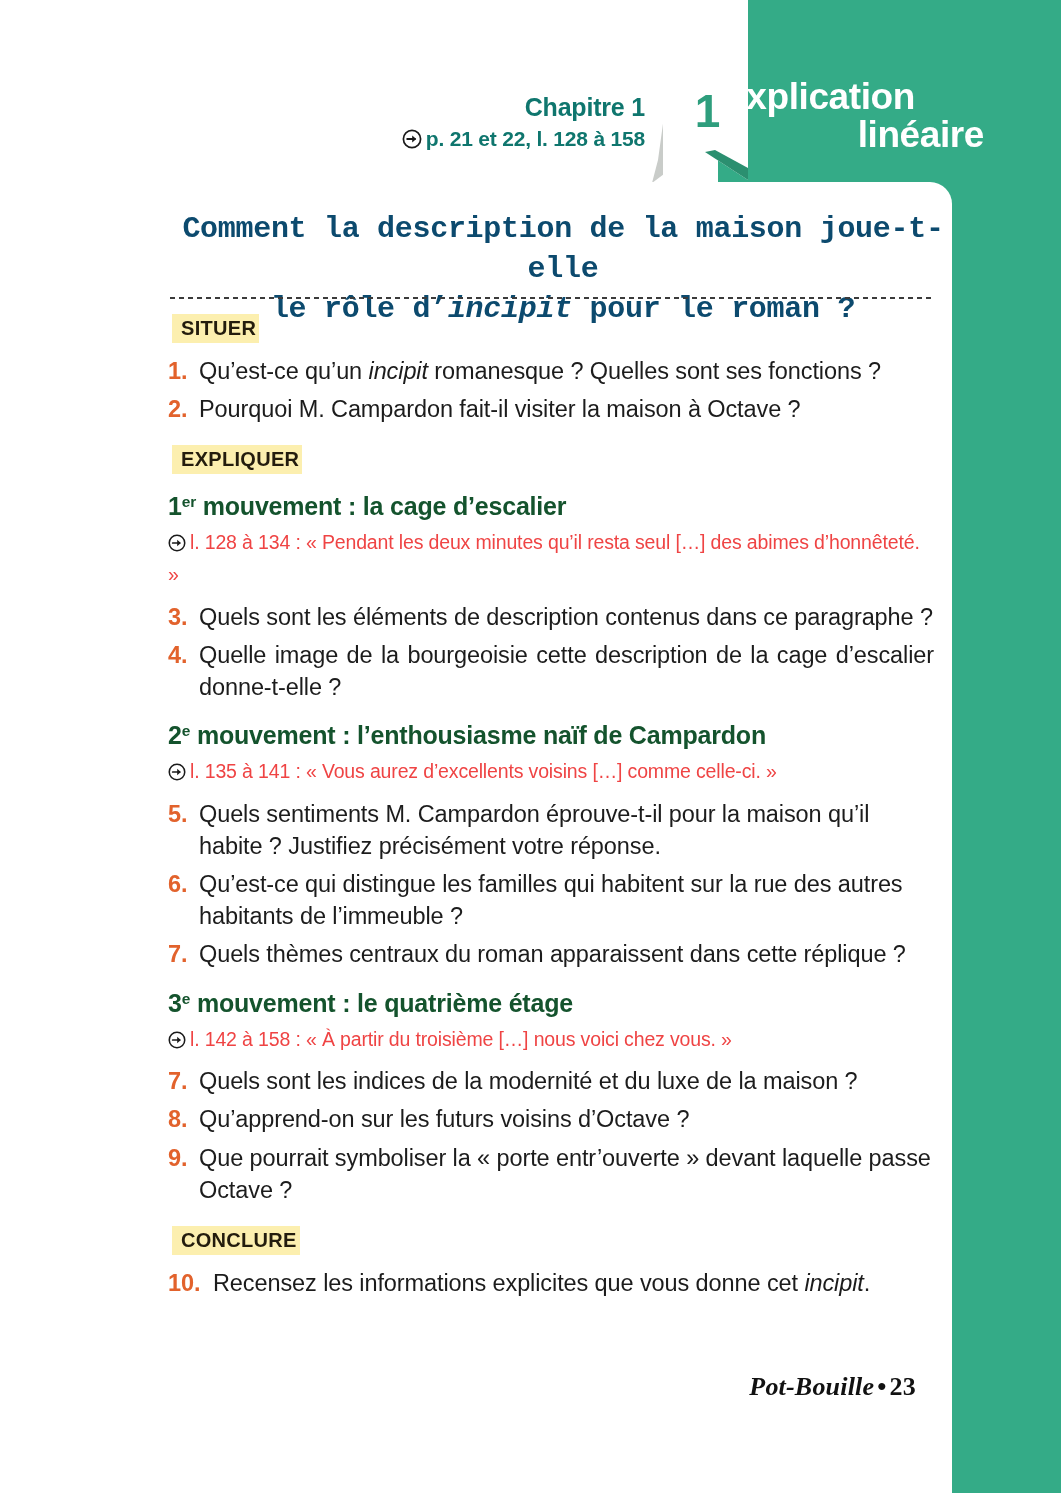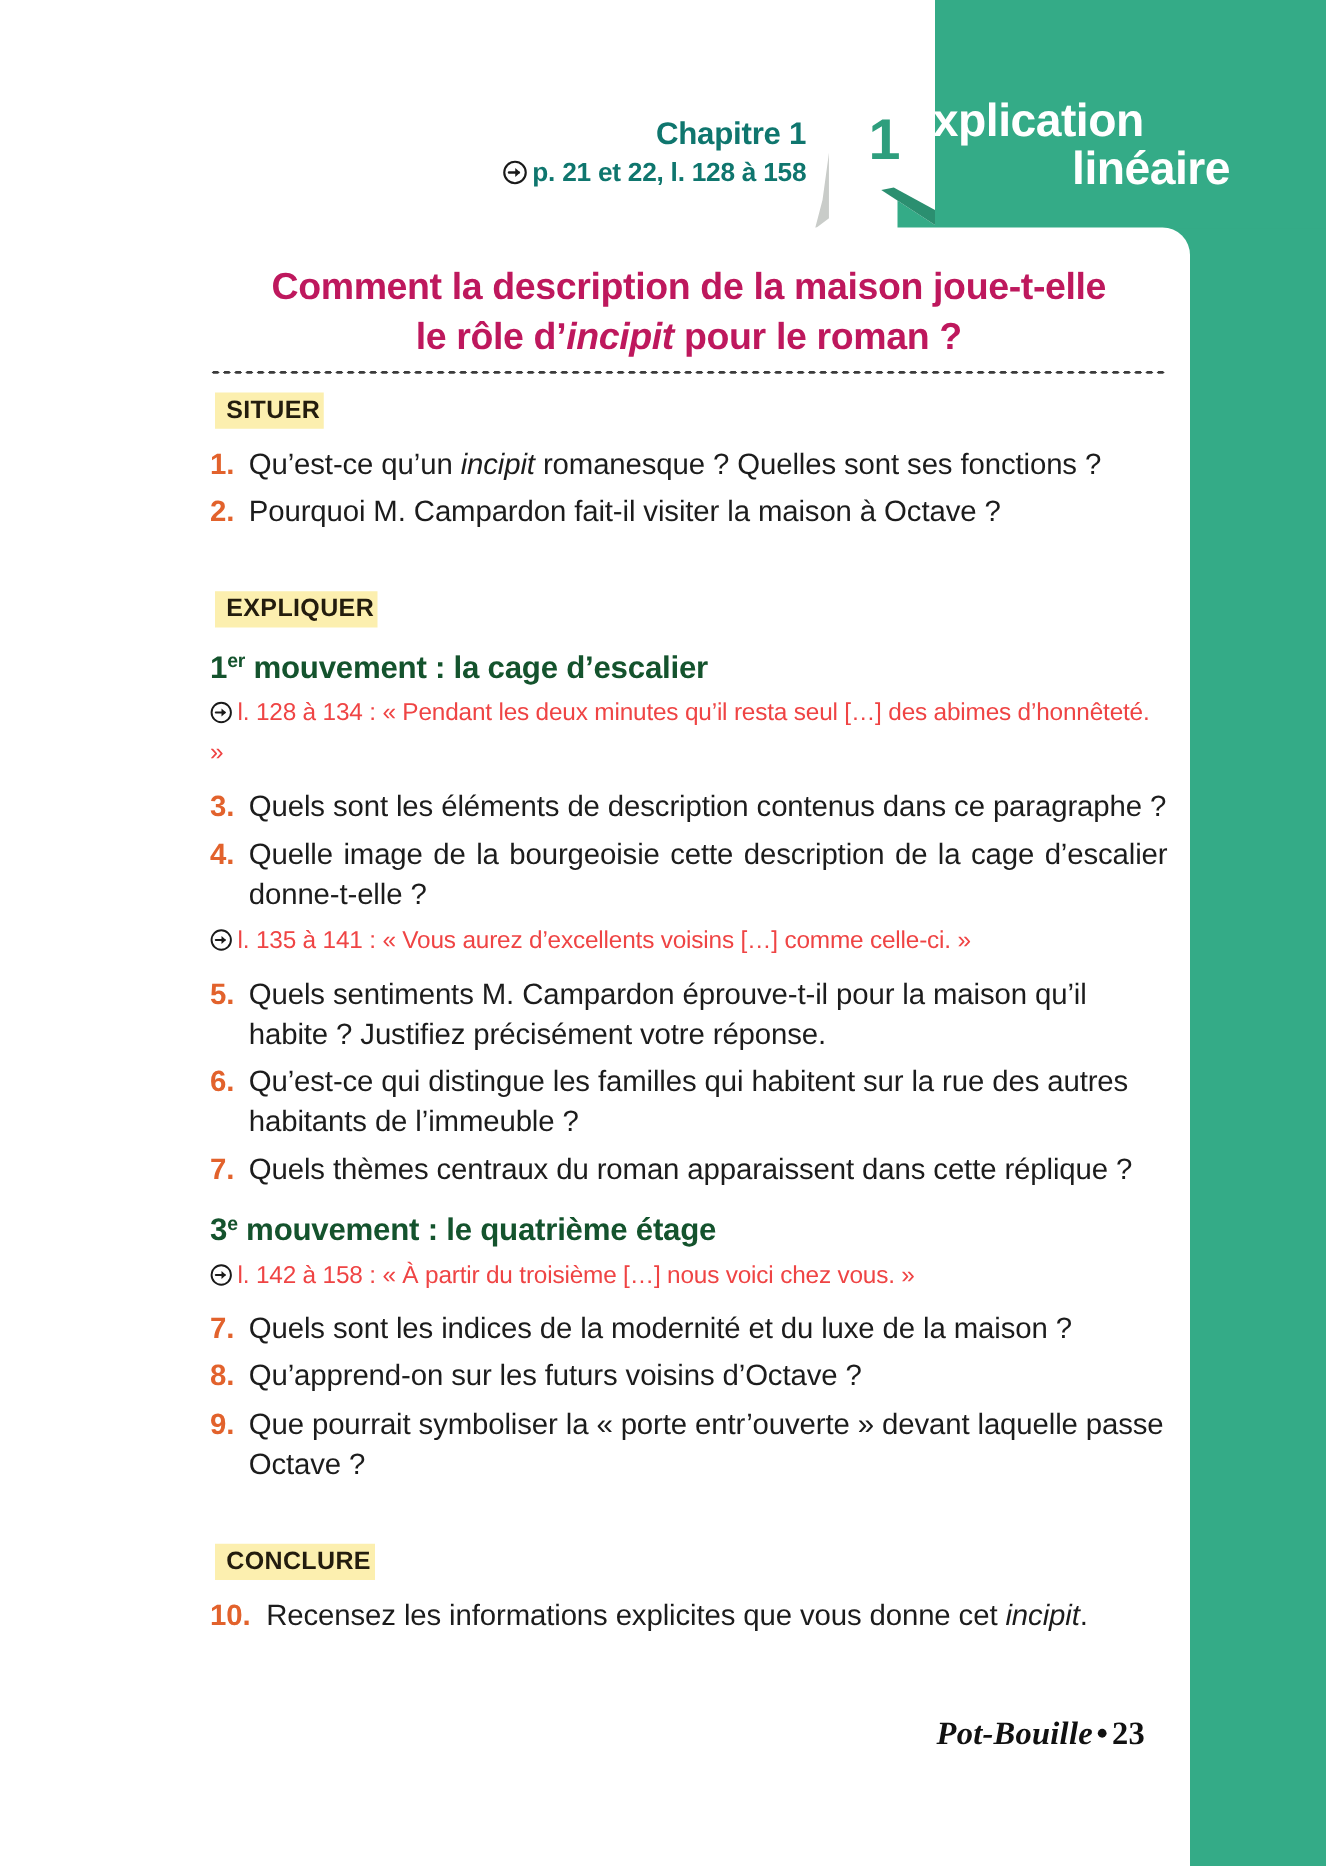--- a/index.html
+++ b/index.html
@@ -129,29 +129,30 @@
   .arrow-icon {
     display: inline-block;
     vertical-align: -3px;
     margin-right: 4px;
   }
   .arrow-icon svg { display: block; }
 
   
   .main-title {
     position: absolute;
-    left: 168px;
+    left: 180px;
     top: 210px;
     width: 766px;
     text-align: center;
     font-size: 30px;
     font-weight: bold;
     line-height: 1.33;
-    color: #be185d;
+    color: #0c4a6e;
     letter-spacing: -0.3px;
+    font-family: Liberation Mono, monospace;
   }
   .main-title i { font-style: italic; }
 
   
   .dotted-rule {
     position: absolute;
     left: 168px;
     top: 295px;
     width: 766px;
     height: 4px;
@@ -173,21 +174,21 @@
     display: inline-block;
     background: #fcefaf;
     color: #231c0d;
     font-size: 20px;
     font-weight: bold;
     letter-spacing: 0.3px;
     padding: 4px 3px 5px 9px;
     line-height: 1;
   }
   .badge-row { margin: 0 0 12px 4px; }
-  .badge-row.spaced-top { margin-top: 48px; }
+  .badge-row.spaced-top { margin-top: 20px; }
 
   
   .q {
     display: flex;
     align-items: flex-start;
     font-size: 23.5px;
     line-height: 1.37;
     color: #1c1c1c;
     margin: 0 0 6px 0;
     letter-spacing: -0.1px;
@@ -336,20 +337,23 @@
 
     <div class="q">
       <span class="num">3.</span>
       <span class="txt justify">Quels sont les éléments de description contenus dans ce paragraphe ?</span>
     </div>
     <div class="q">
       <span class="num">4.</span>
       <span class="txt justify">Quelle image de la bourgeoisie cette description de la cage d’escalier donne-t-elle ?</span>
     </div>
 
+    <div class="movement">
+      <span>2</span><sup>e</sup><span> mouvement : l’enthousiasme naïf de Campardon</span>
+    </div>
     <div class="quoteline">
       <span class="arrow-icon">
         <svg width="18" height="18" viewBox="0 0 20 20">
           <circle cx="10" cy="10" r="8.6" fill="none" stroke="#1a1a1a" stroke-width="1.7"></circle>
           <path d="M5.2,10 L13,10" stroke="#1a1a1a" stroke-width="1.9" stroke-linecap="round"></path>
           <path d="M10.2,6.4 L14.2,10 L10.2,13.6 Z" fill="#1a1a1a"></path>
         </svg>
       </span><span>l. 135 à 141 : « Vous aurez d’excellents voisins […] comme celle-ci. »</span>
     </div>
 

